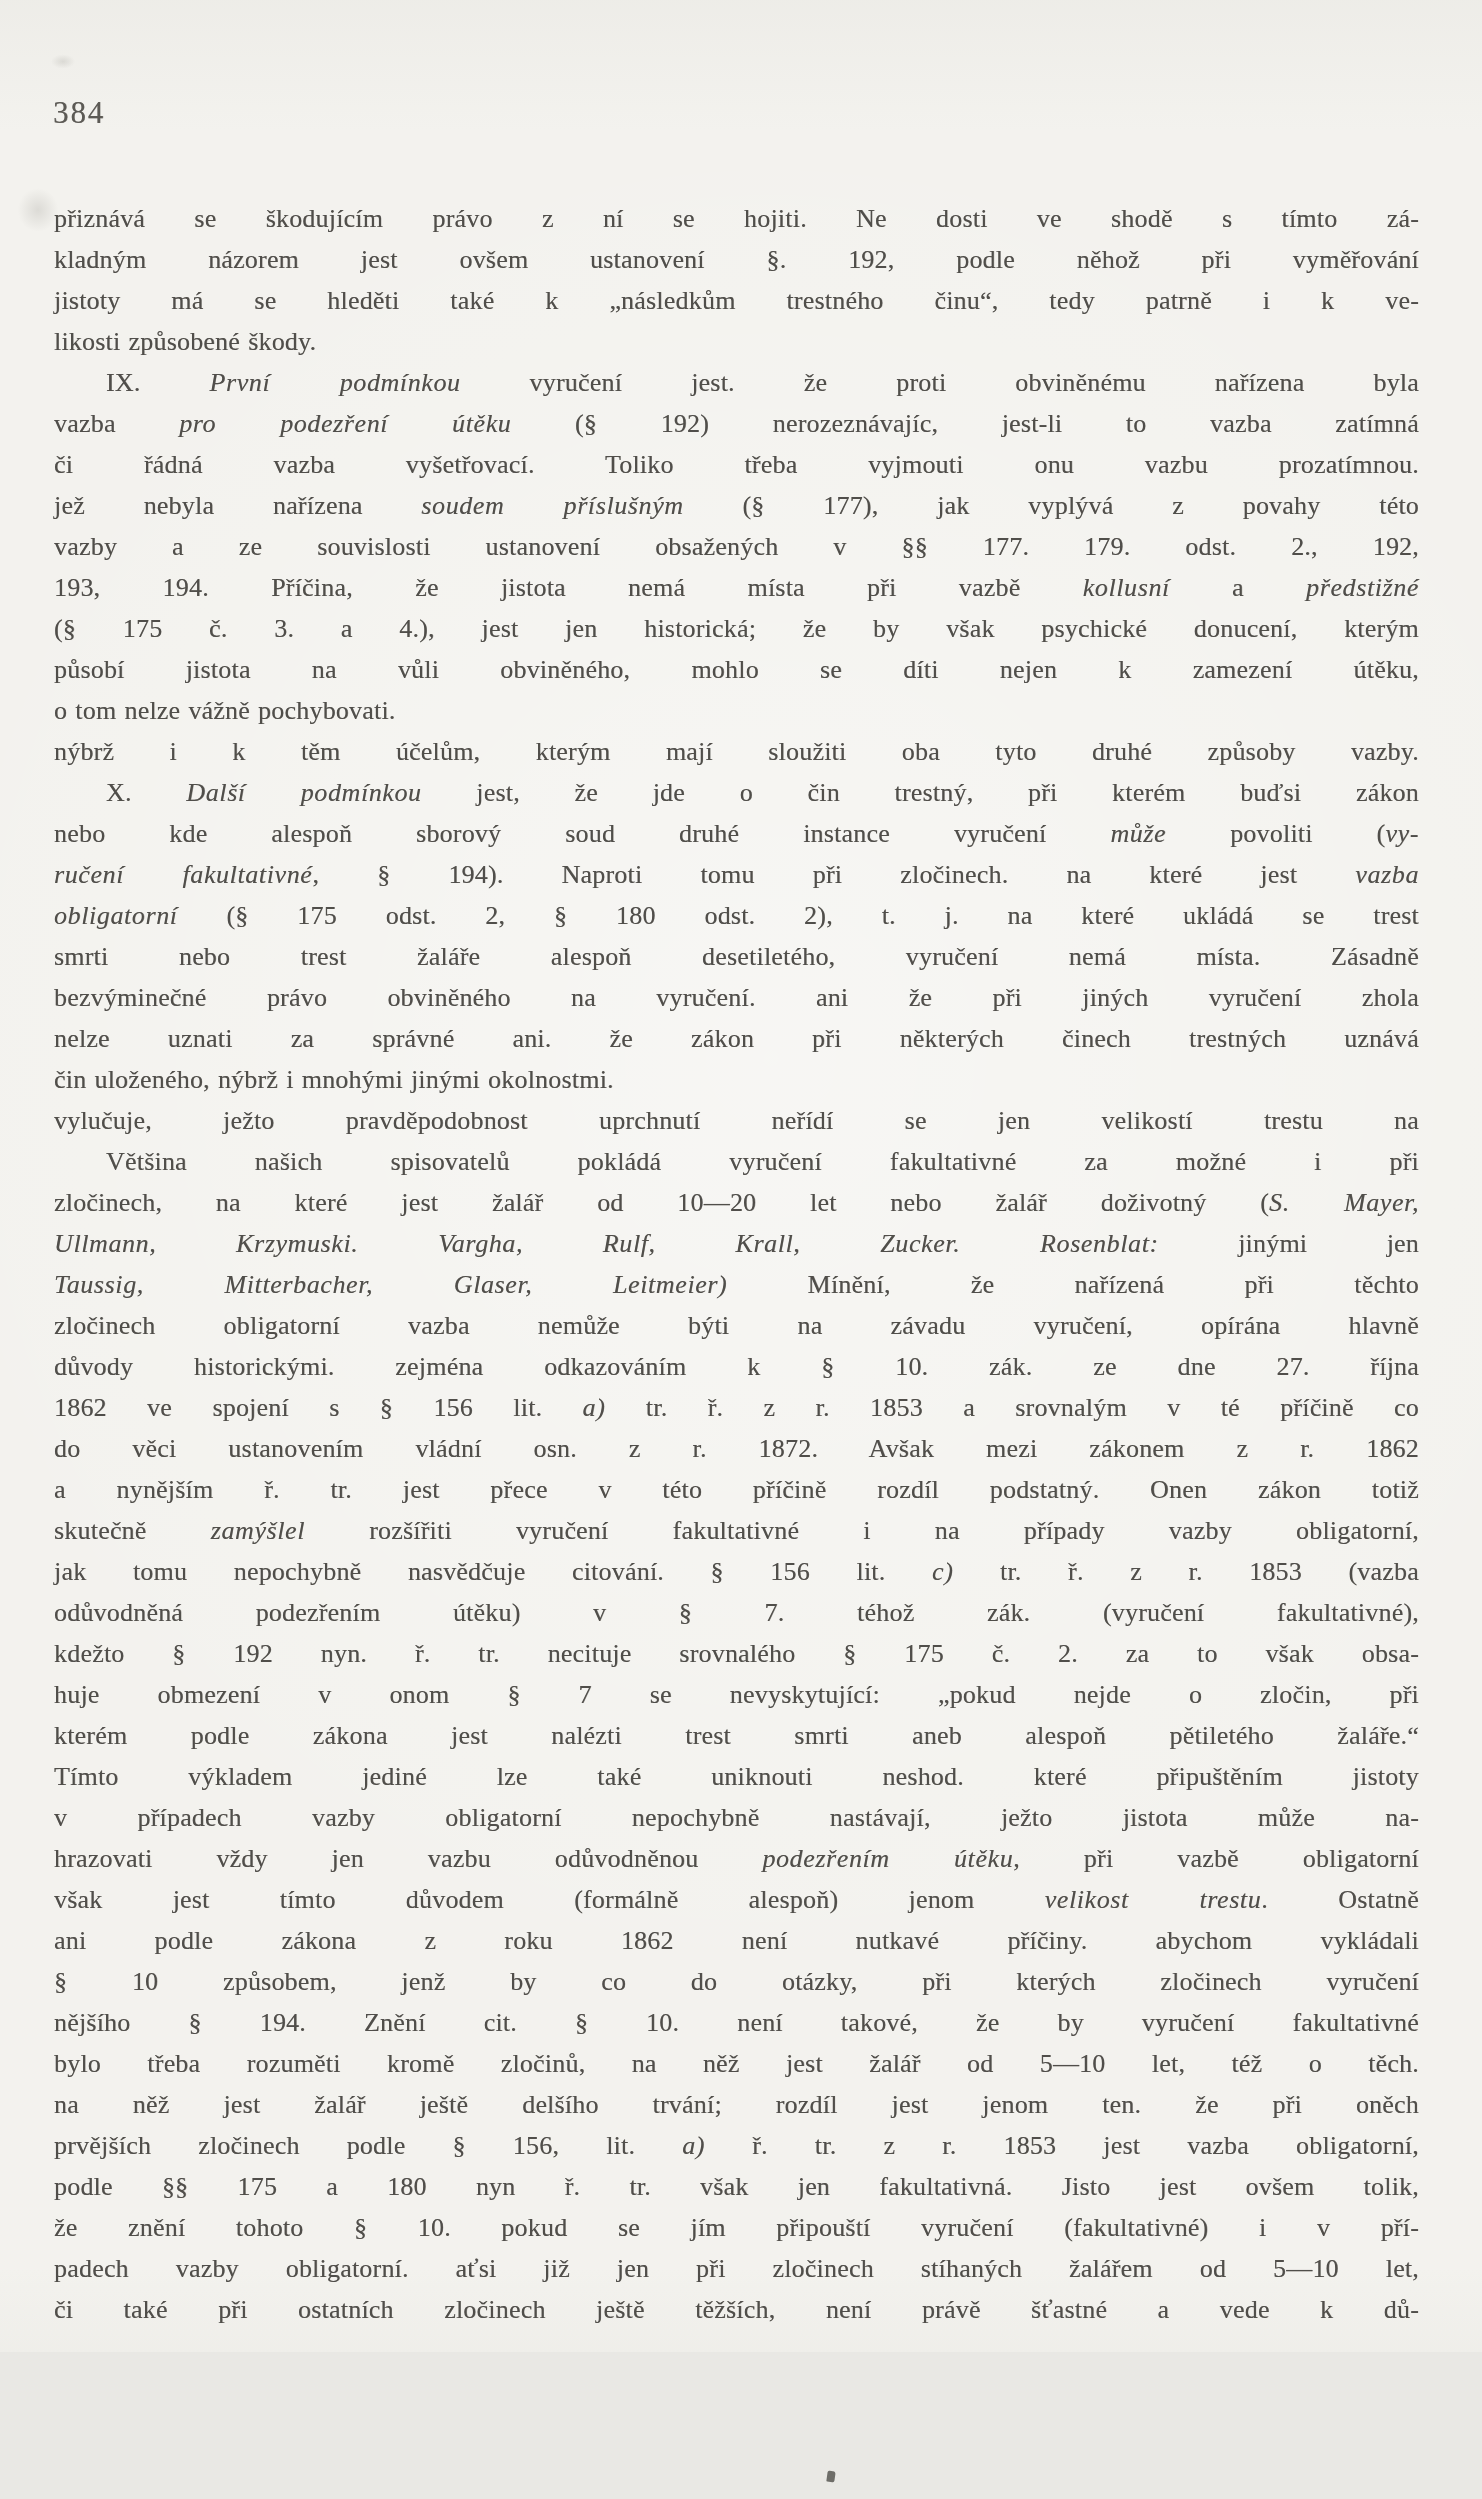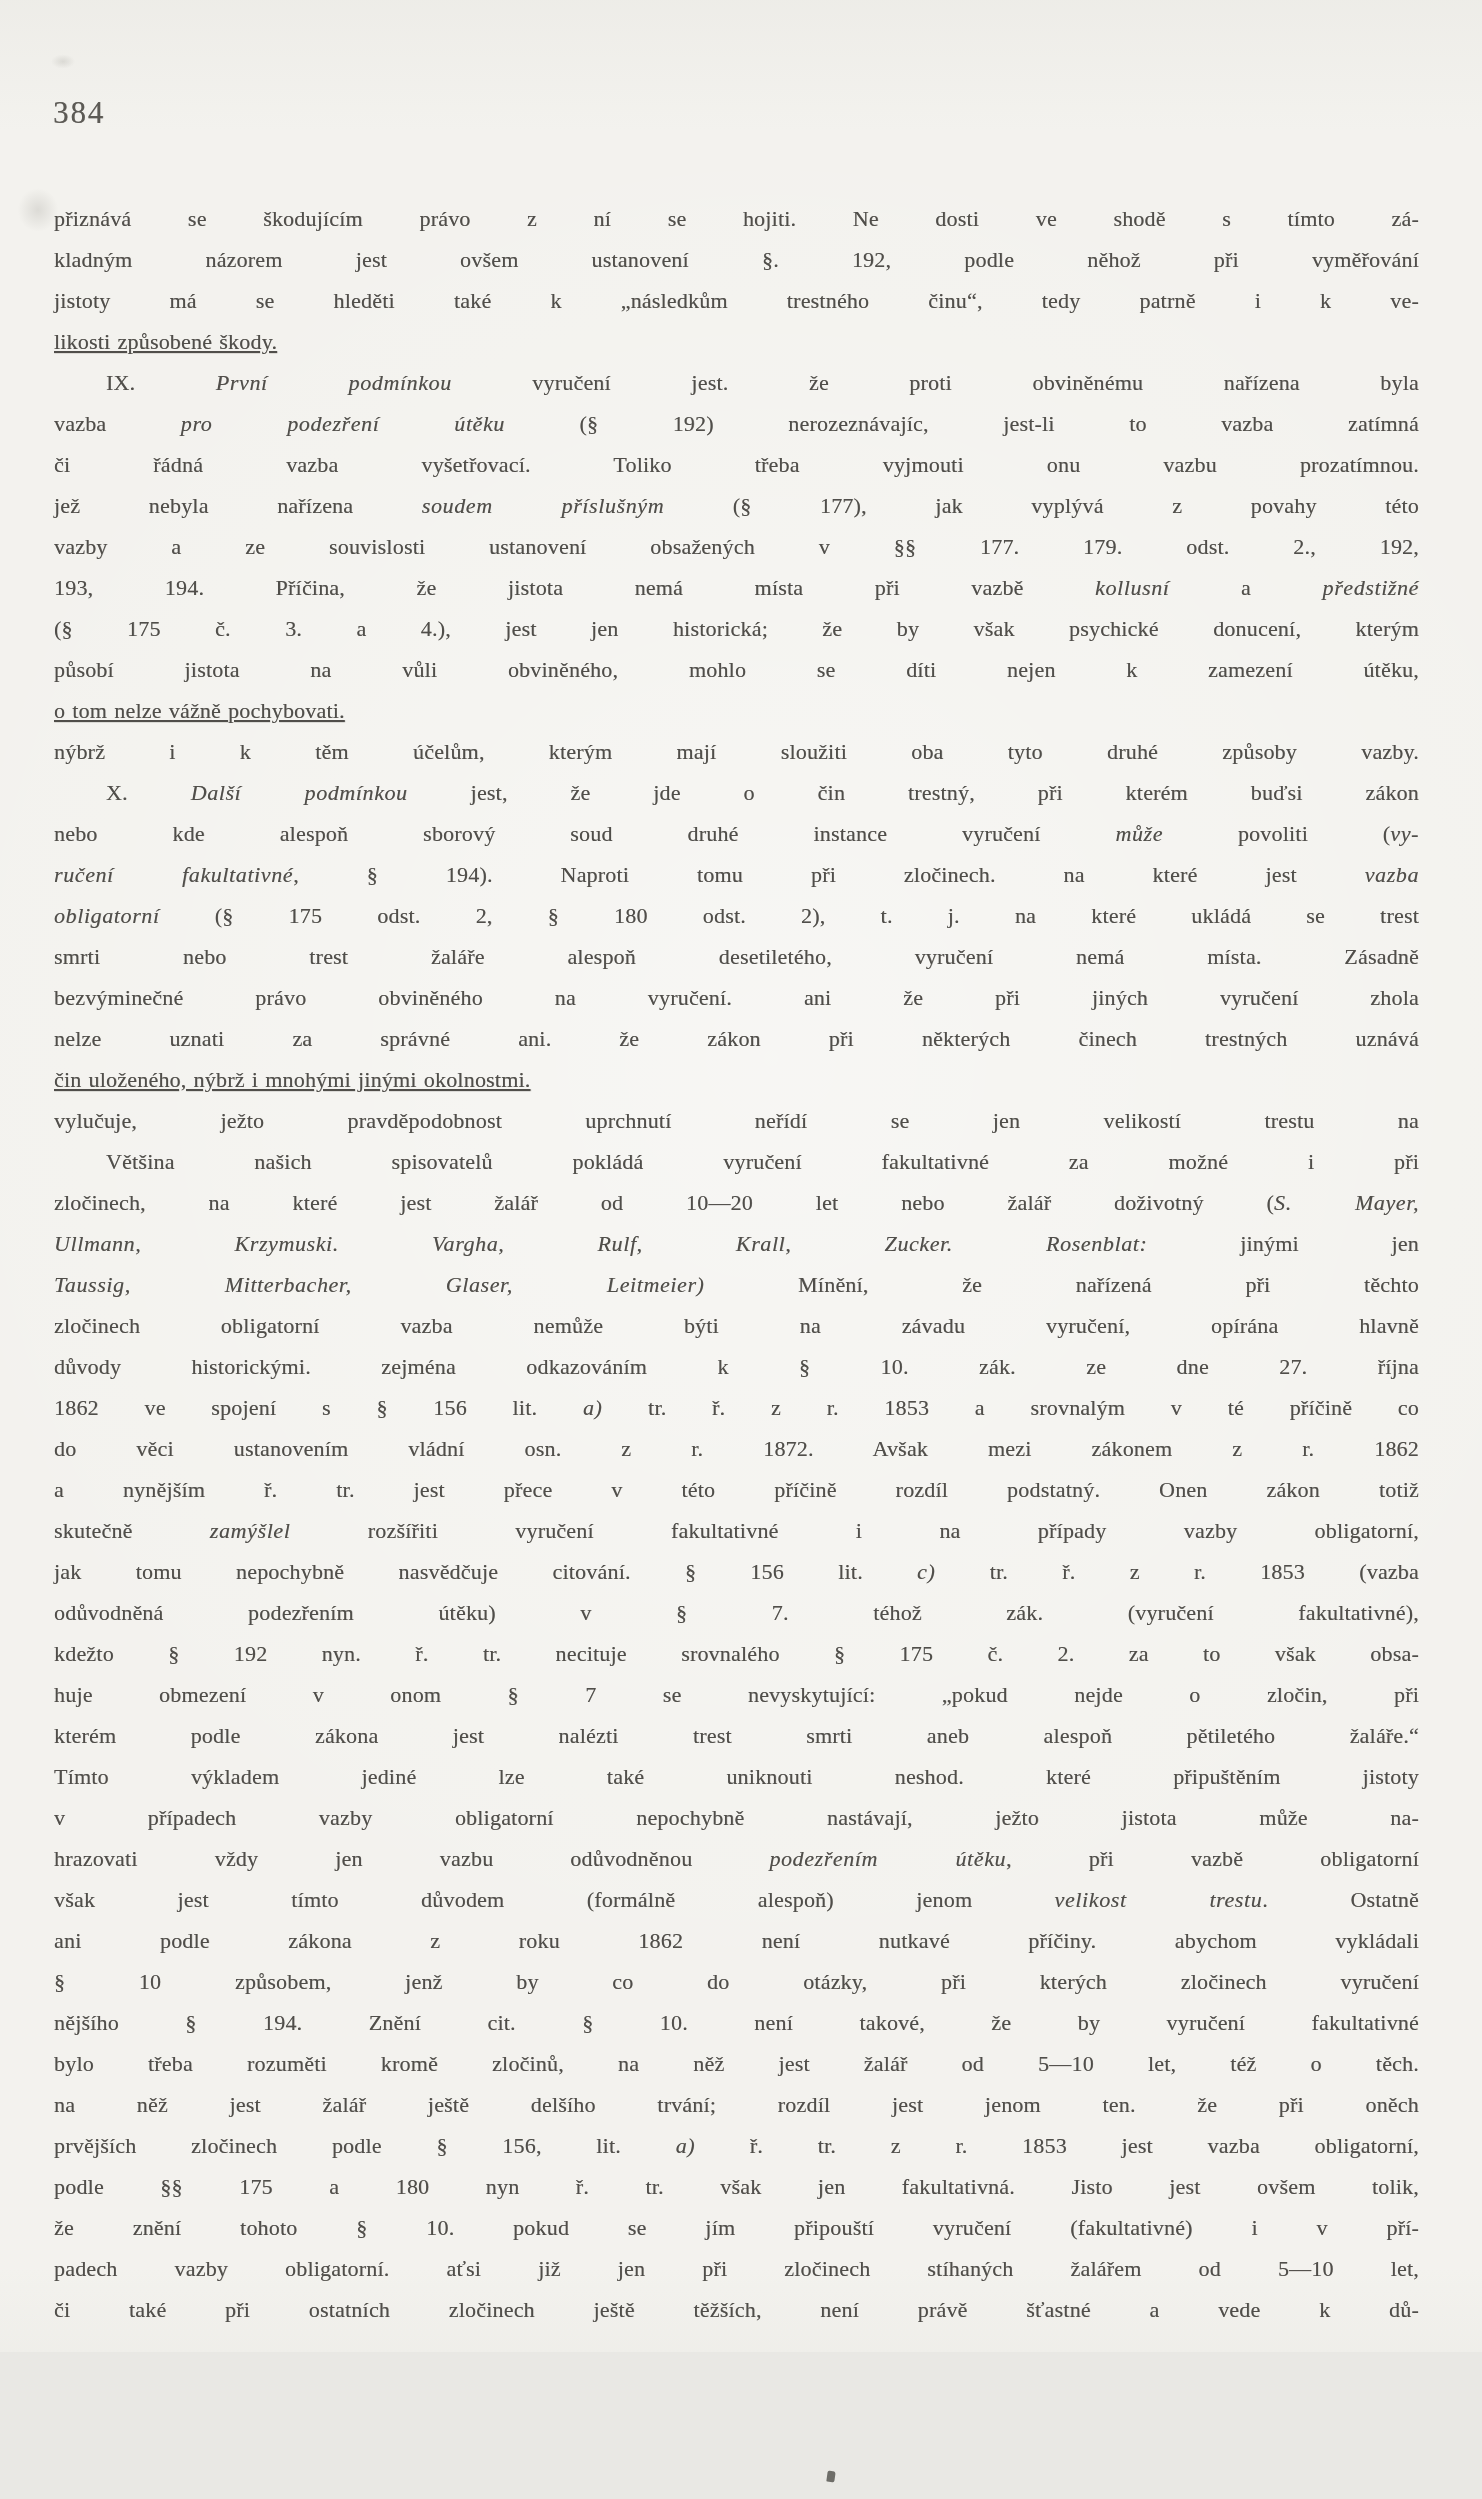--- a/index.html
+++ b/index.html
@@ -20,34 +20,34 @@
   }
   .page-number {
     position: absolute; left: 53px; top: 97px;
     font-size: 31px; line-height: 1;
     color: #5c5a55; letter-spacing: 1.9px;
     text-shadow: 0.4px 0.4px 0.6px rgba(92,90,85,0.55);
   }
   .text-block {
     position: absolute; left: 54px; top: 198px; width: 1365px;
     color: #504e4a;
-    font-size: 22px;
+    font-size: 26px;
     filter: blur(0.3px);
   }
   .paragraph { margin: 0; }
   .line {
     height: 41px; line-height: 41px;
     text-align: justify; text-align-last: justify;
     text-justify: inter-word;
     letter-spacing: 0.2px; word-spacing: 1.4px;
     text-shadow: 0.3px 0.3px 0.5px rgba(95,93,88,0.55);
     overflow: visible;
   }
   .line.indent { text-indent: 52px; }
-  .line.last { text-align-last: left; text-decoration: underline; }
+  .line.last { text-align-last: left; }
   .line em { font-style: italic; letter-spacing: 0.6px; }
   .smudge {
     position: absolute; left: 11.2px; top: 181px; width: 54px; height: 58px;
     background: radial-gradient(closest-side, rgba(138,136,128,0.22), rgba(0,0,0,0) 75%);
     pointer-events: none;
   }
   .smudge-top {
     position: absolute; left: 47px; top: 52px; width: 32px; height: 19px;
     background: radial-gradient(closest-side, rgba(120,118,110,0.18), rgba(0,0,0,0) 75%);
     pointer-events: none;

